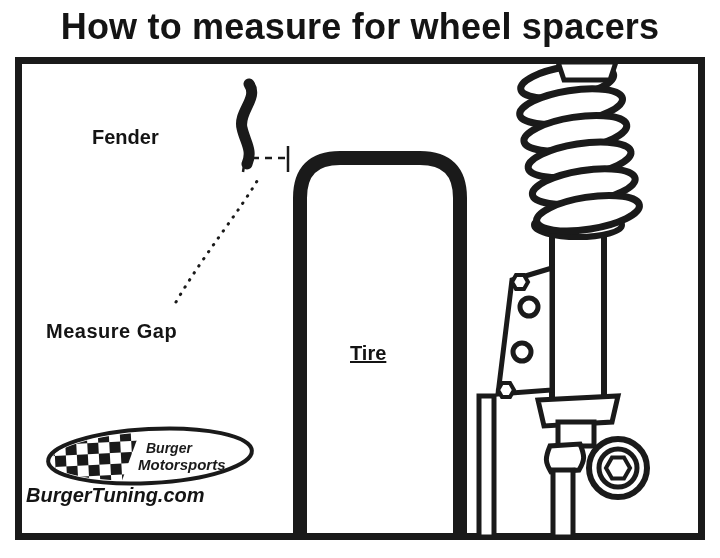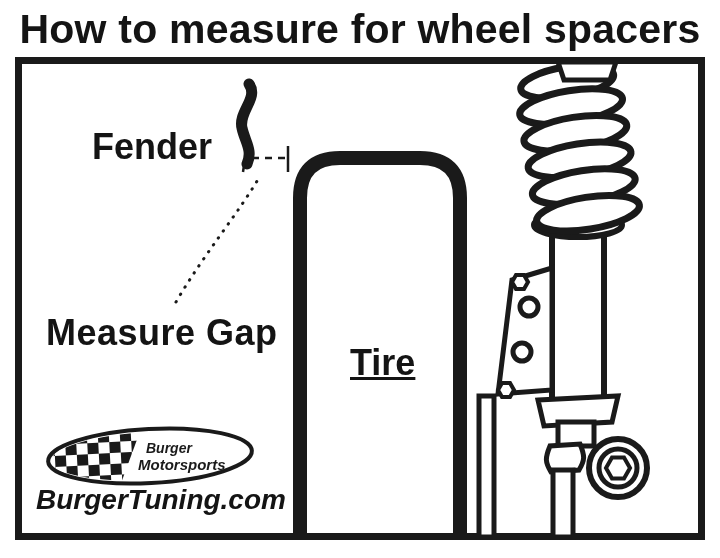--- a/index.html
+++ b/index.html
@@ -4,41 +4,41 @@
 <style>
   html,body{margin:0;padding:0;}
   body{
     width:720px;height:558px;position:relative;overflow:hidden;
     background:#ffffff;
     font-family:"Liberation Sans", sans-serif;
     color:#141414;
   }
   .page-title{
     position:absolute;top:6px;left:0;width:720px;
-    text-align:center;font-size:41px;font-weight:bold;
+    text-align:center;font-size:36px;font-weight:bold;
     letter-spacing:0.2px;color:#141414;white-space:nowrap;
   }
   .diagram-box{
     position:absolute;left:15px;top:57px;width:690px;height:483px;
     border:7px solid #1a1a1a;box-sizing:border-box;background:#ffffff;
   }
   .illustration{
     position:absolute;left:0;top:0;width:720px;height:558px;
     pointer-events:none;
   }
   .diagram-label{
-    position:absolute;font-weight:bold;font-size:36px;color:#141414;
+    position:absolute;font-weight:bold;font-size:20px;color:#141414;
     white-space:nowrap;
   }
   .label-fender{left:92px;top:126px;}
-  .label-measure-gap{left:46px;top:312px;letter-spacing:0.5px;}
+  .label-measure-gap{left:46px;top:320px;letter-spacing:0.5px;}
   .label-tire{left:350px;top:342px;text-decoration:underline;}
   .website-text{
-    position:absolute;left:36px;top:484px;
-    font-size:28px;font-weight:bold;font-style:italic;color:#141414;
+    position:absolute;left:26px;top:484px;
+    font-size:20px;font-weight:bold;font-style:italic;color:#141414;
     white-space:nowrap;
   }
 </style>
 </head>
 <body>
 
 <div class="page-title">How to measure for wheel spacers</div>
 
 <div class="diagram-box"></div>
 

